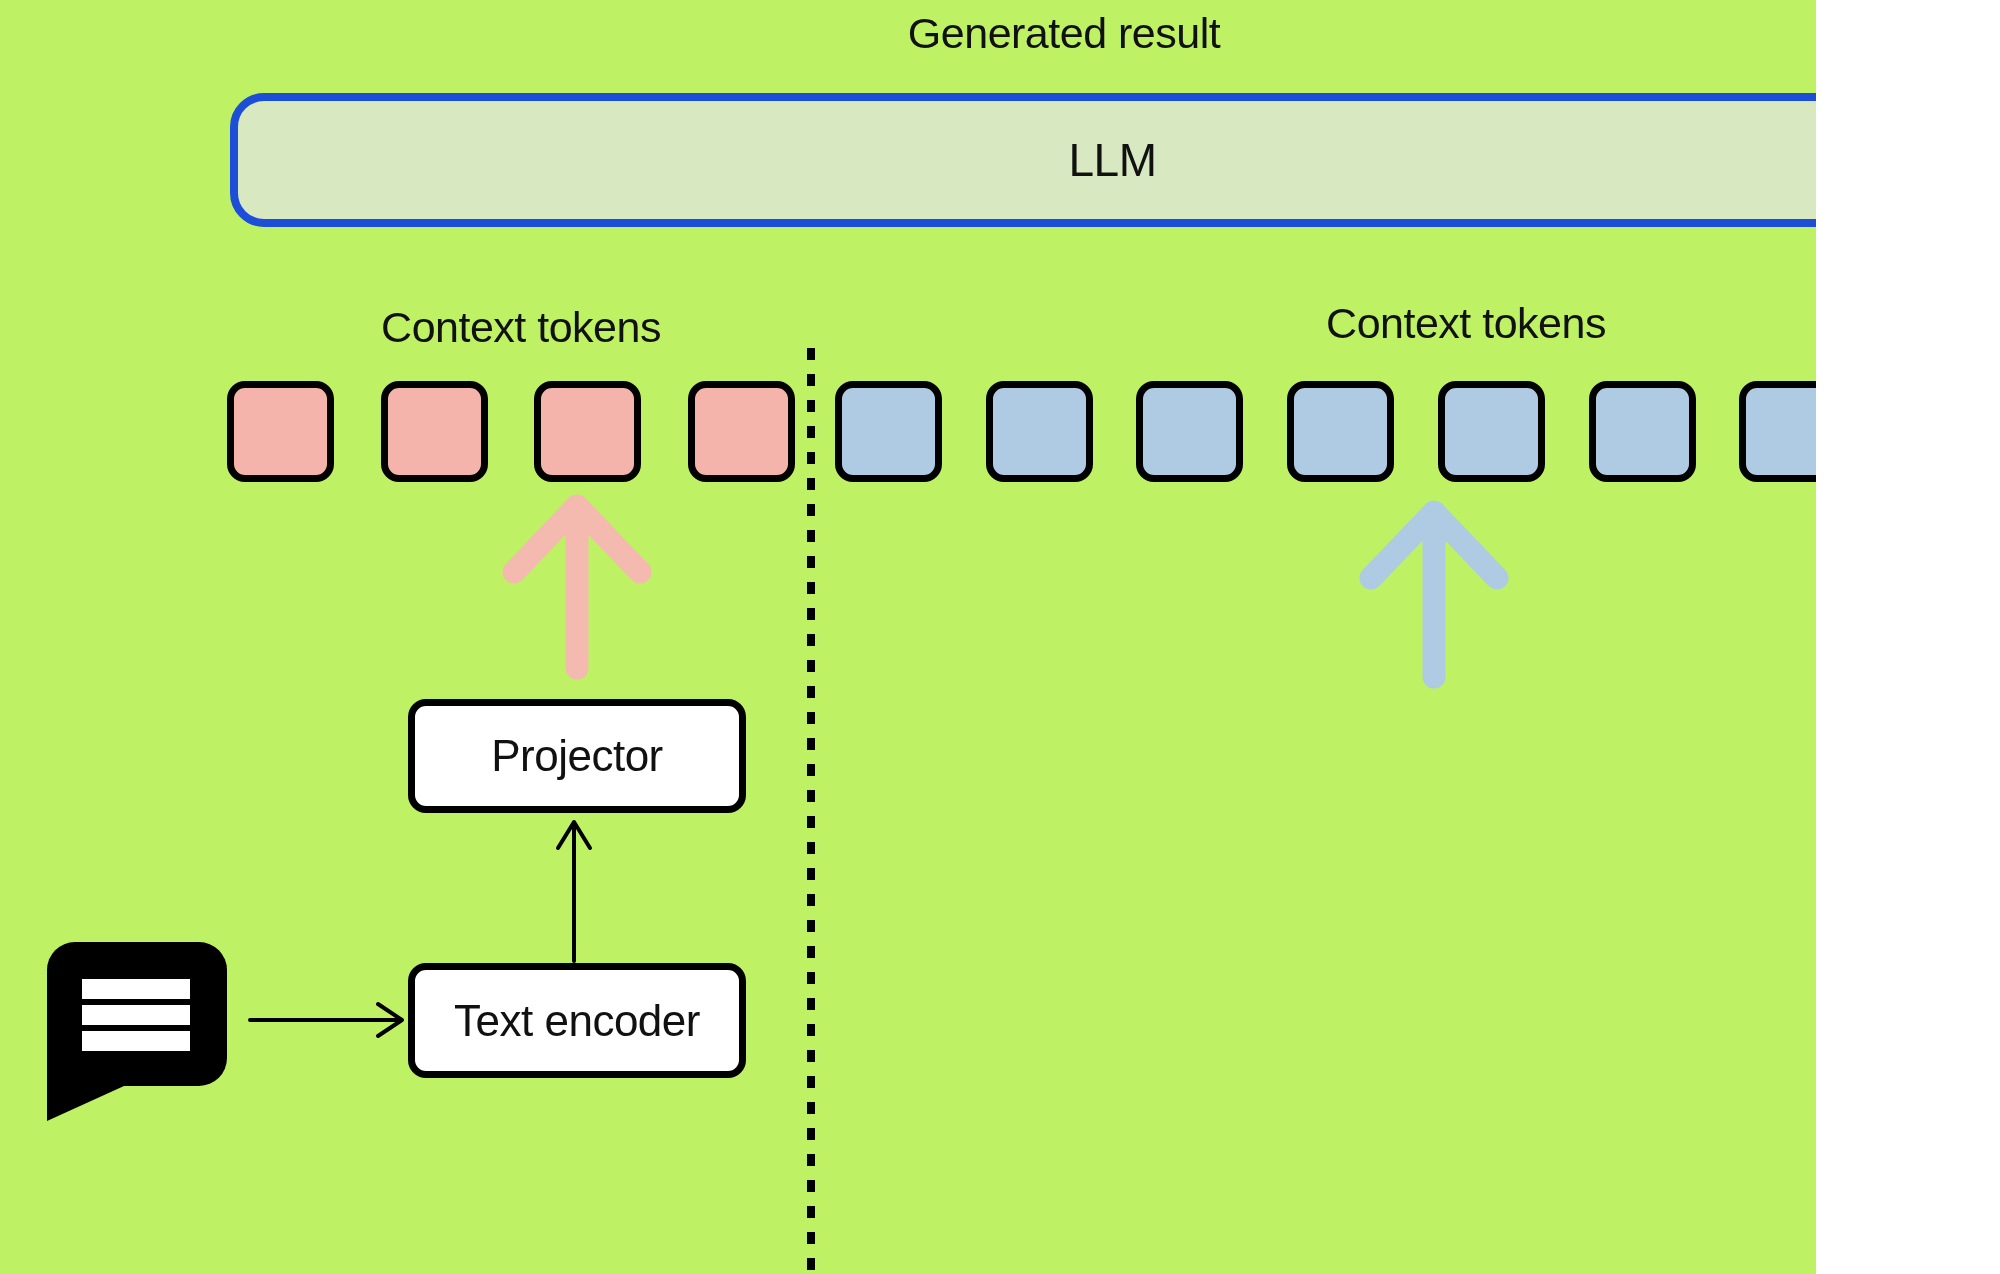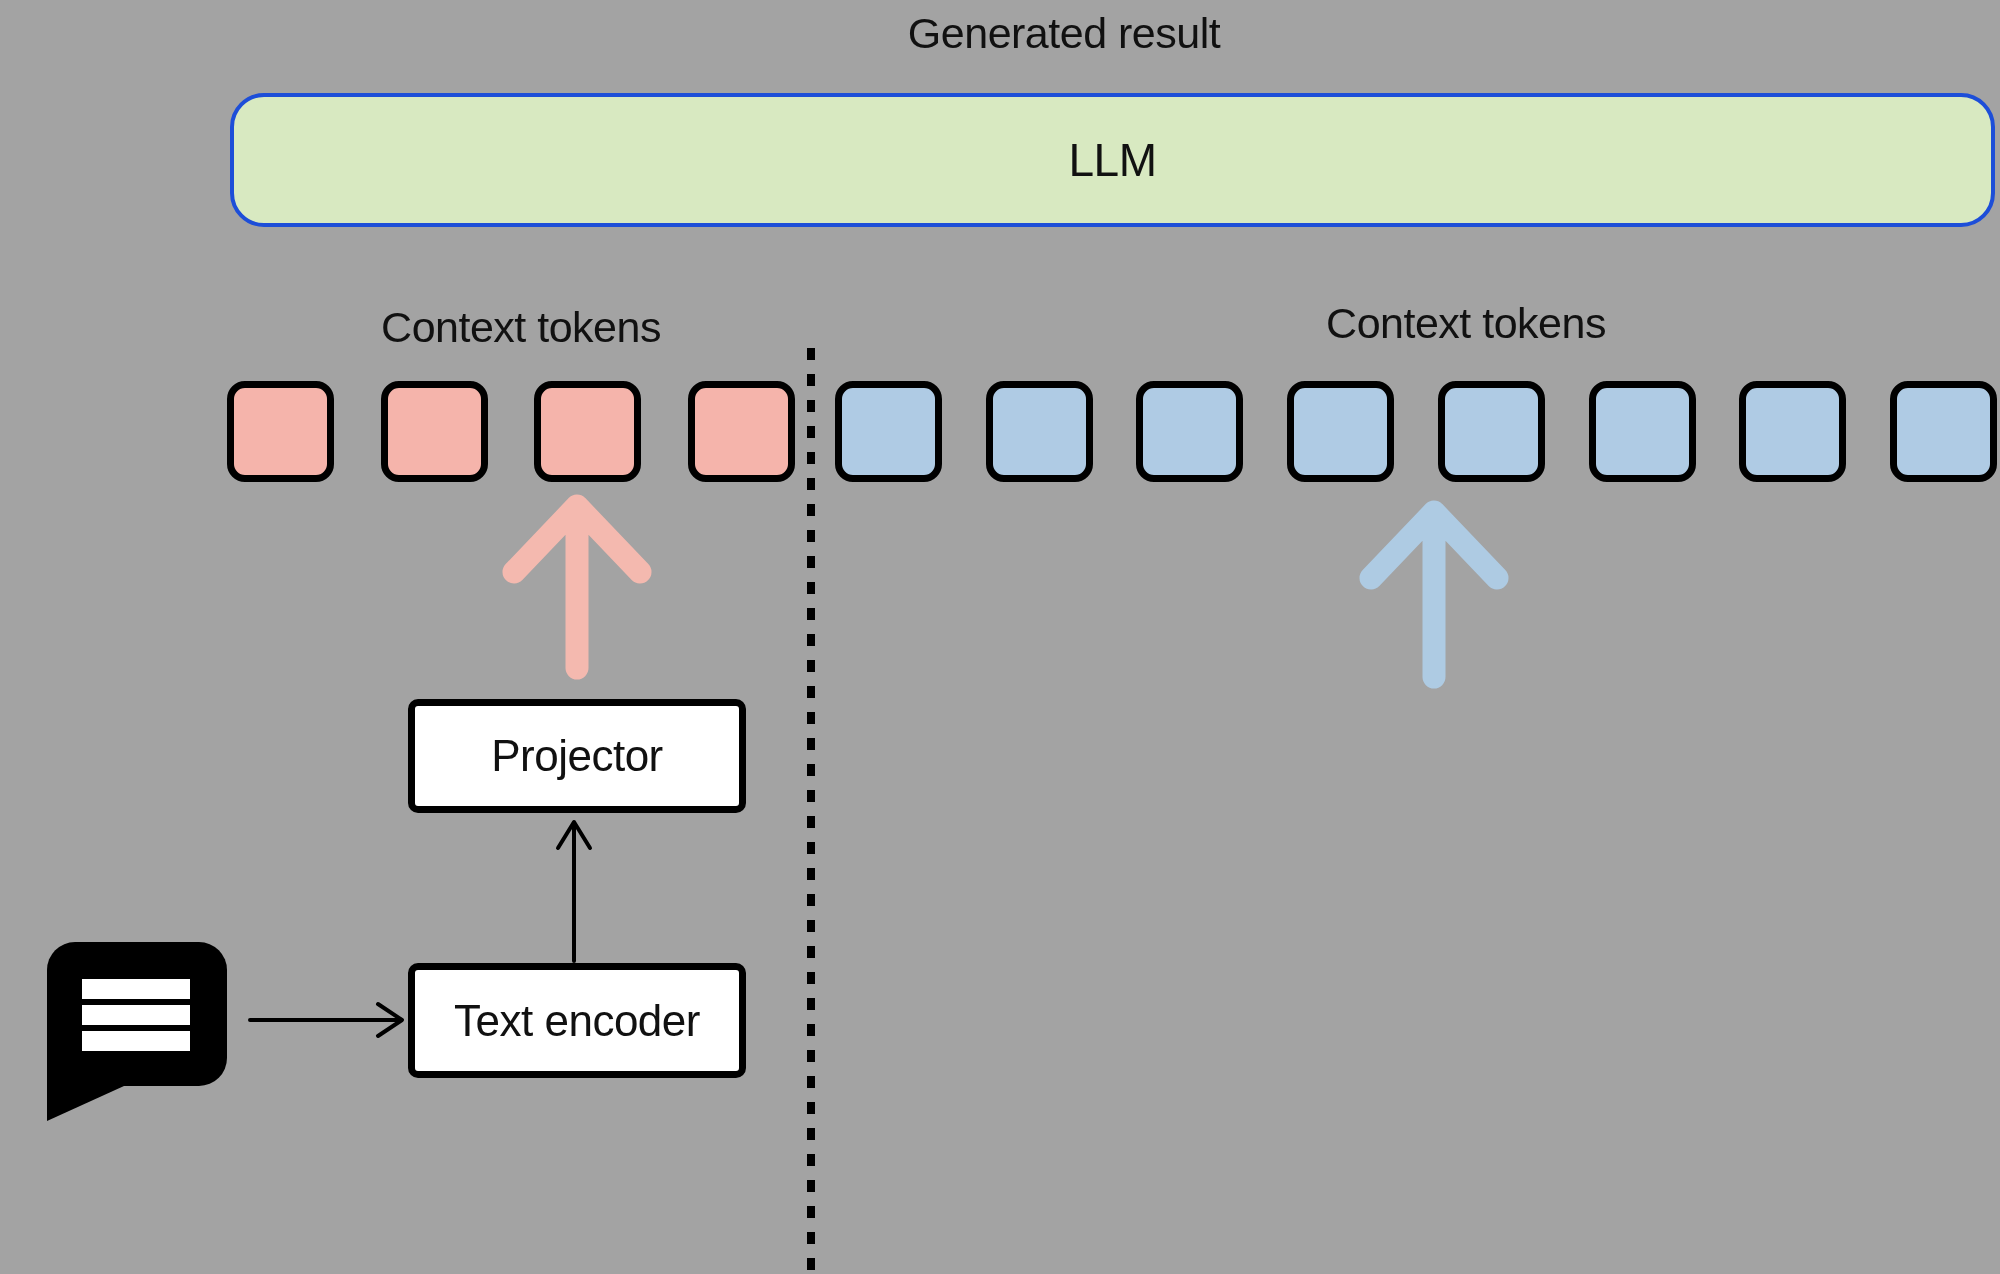--- a/index.html
+++ b/index.html
@@ -1,39 +1,39 @@
 <!DOCTYPE html>
 <html><head>
 <meta charset="utf-8">
 <style>
   html, body { margin: 0; padding: 0; background: #ffffff; }
   #canvas {
     position: relative;
-    width: 2000px;
+    width: 1816px;
     height: 1274px;
-    background: #a3a3a3;
+    background: #bef264;
     font-family: "Liberation Sans", "DejaVu Sans", sans-serif;
     color: #111111;
     overflow: hidden;
   }
   .lbl {
     position: absolute;
     font-size: 43px;
     letter-spacing: -0.5px;
     white-space: nowrap;
     line-height: 1.1;
   }
   .centerx { transform: translateX(-50%); }
   #title { left: 1064px; top: 10px; }
   #llm-box {
     position: absolute;
     left: 230px; top: 93px;
     width: 1765px; height: 134px;
     box-sizing: border-box;
-    border: 4px solid #1d4ed8;
+    border: 8px solid #1d4ed8;
     border-radius: 34px;
     display: flex; align-items: center; justify-content: center;
     font-size: 46px; letter-spacing: -0.5px;
   }
   #context-label { left: 521px; top: 304px; }
   #textual-label { left: 1466px; top: 300px; }
   #user-query-label { left: 1417px; top: 748px; }
   #long-context-label { left: 4px; top: 1172px; }
   .token {
     position: absolute;
@@ -43,21 +43,21 @@
     border: 7px solid #000;
     border-radius: 18px;
   }
   .box {
     position: absolute;
     left: 408px;
     width: 338px;
     box-sizing: border-box;
     background: #ffffff;
     border: 7px solid #000;
-    border-radius: 10px;
+    border-radius: 18px;
     display: flex; align-items: center; justify-content: center;
     font-size: 44px; letter-spacing: -0.5px;
   }
   #projector-box { top: 699px; height: 114px; }
   #encoder-box   { top: 963px; height: 115px; }
   #overlay {
     position: absolute;
     left: 0; top: 0;
     width: 2000px; height: 1274px;
     pointer-events: none;

